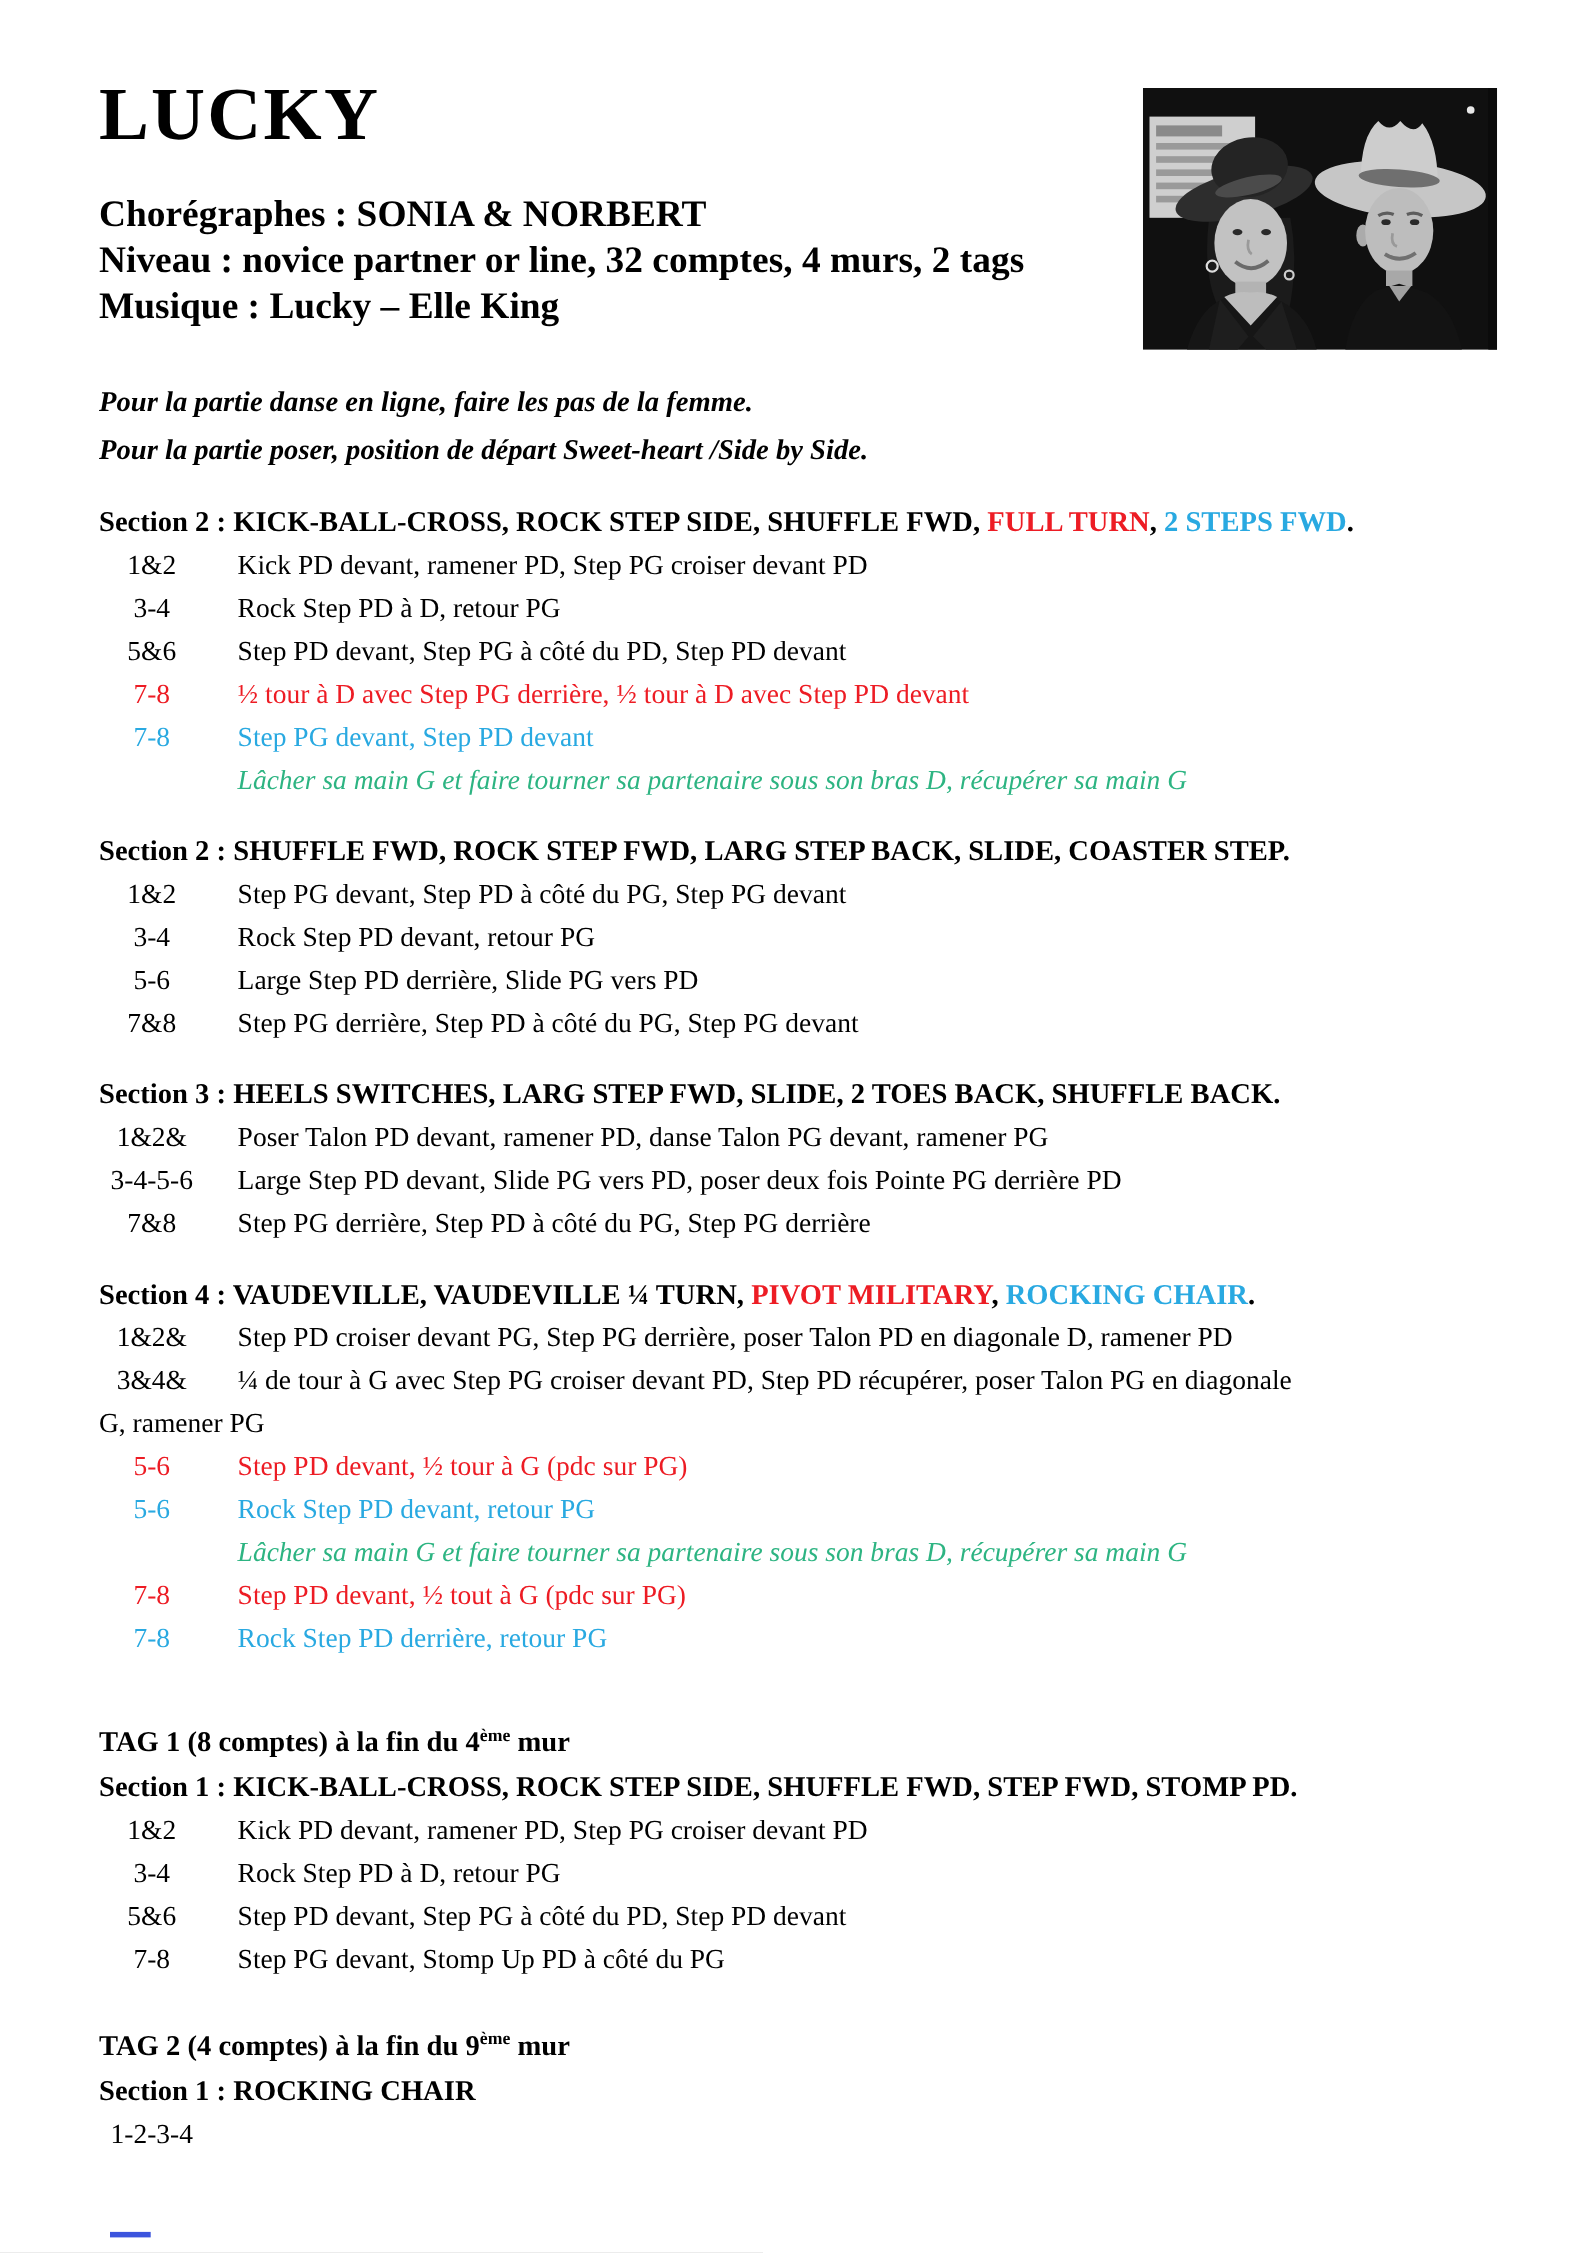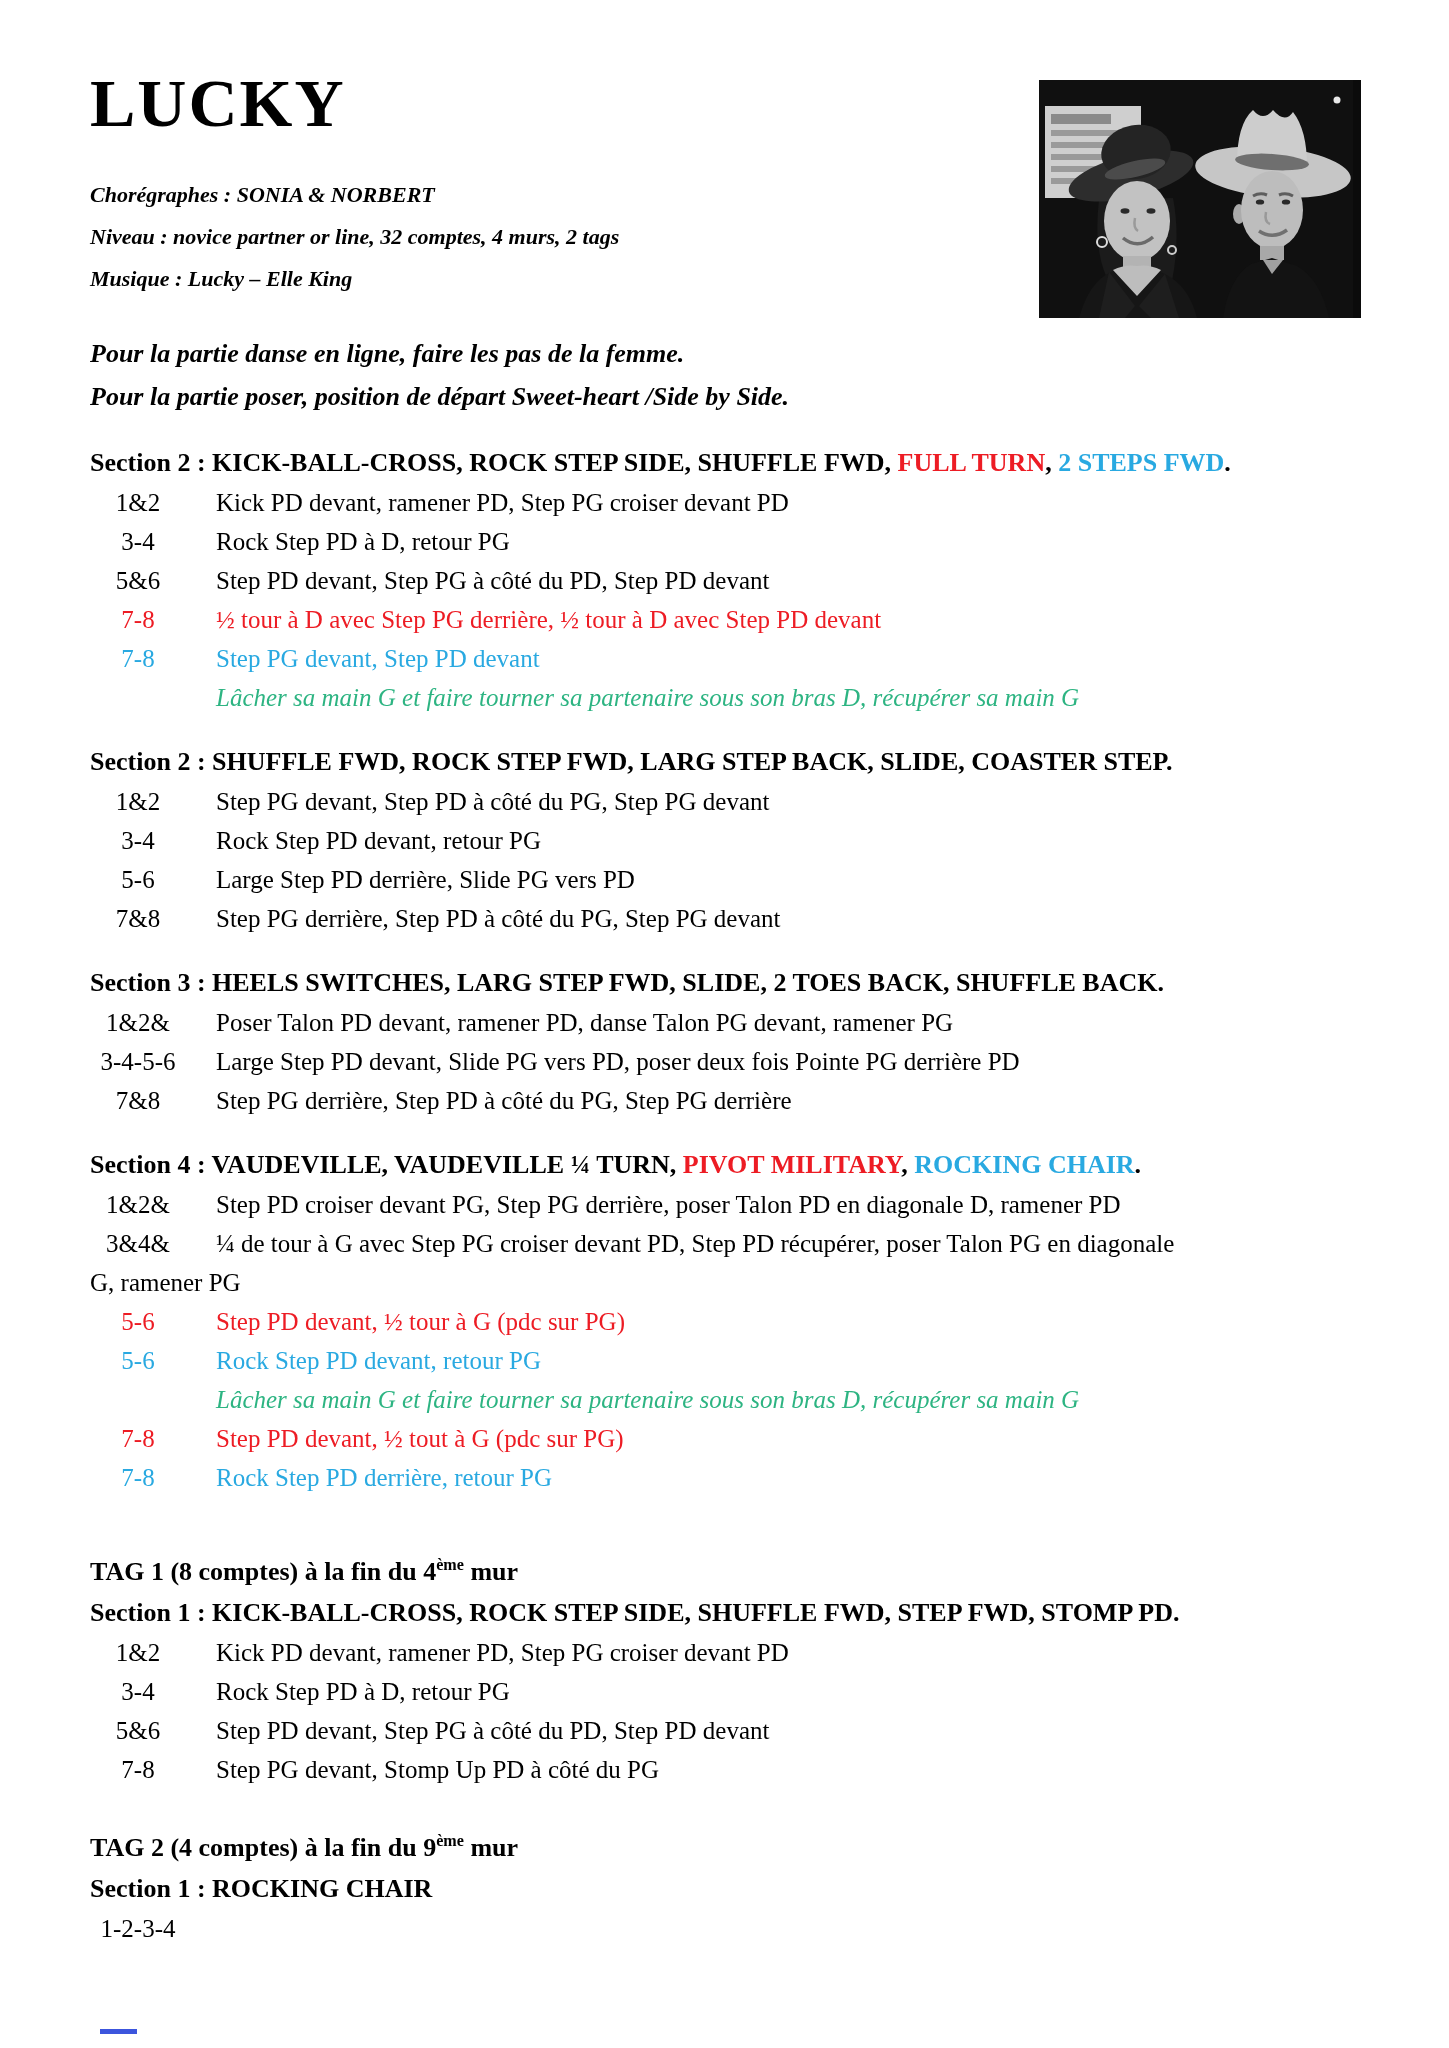--- a/index.html
+++ b/index.html
@@ -28,23 +28,23 @@
     width:920px;
     margin-top:14px;
     text-align:left;
     font-size:68px;
     font-weight:bold;
     letter-spacing:2px;
     line-height:78px;
   }
   .meta{margin-top:32px;}
   .meta-line{
-    font-size:22px;font-weight:bold;line-height:42px;font-style:italic;
-  }
-  .intro{margin-top:32px;}
+    font-size:34px;font-weight:bold;line-height:42px;
+  }
+  .intro{margin-top:44px;}
   .intro-line{
     font-size:26px;font-weight:bold;font-style:italic;line-height:43px;
   }
   .sections{margin-top:10px;}
   .section{margin-top:24px;}
   .heading{
     font-size:26px;font-weight:bold;line-height:41px;
   }
   .hw1{max-width:1165px;}
   .row{display:flex;font-size:25px;line-height:39px;}

